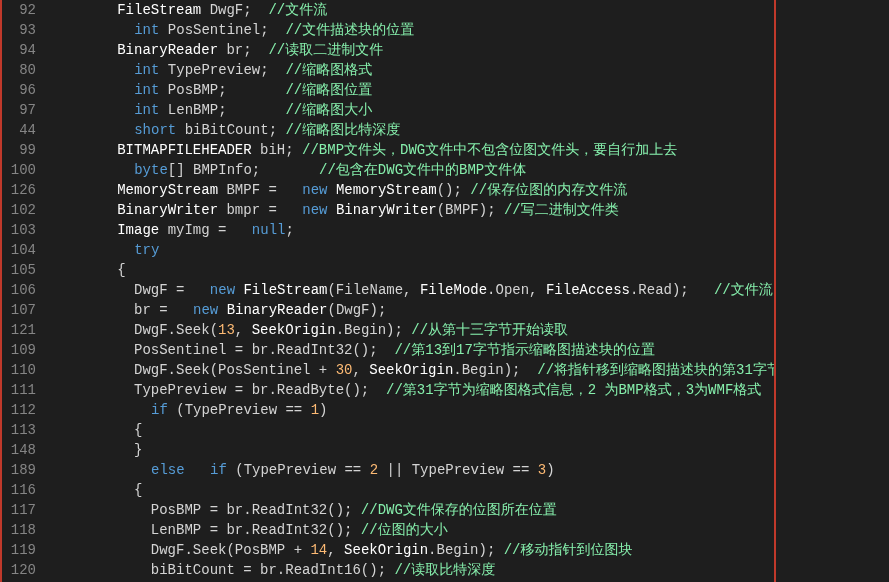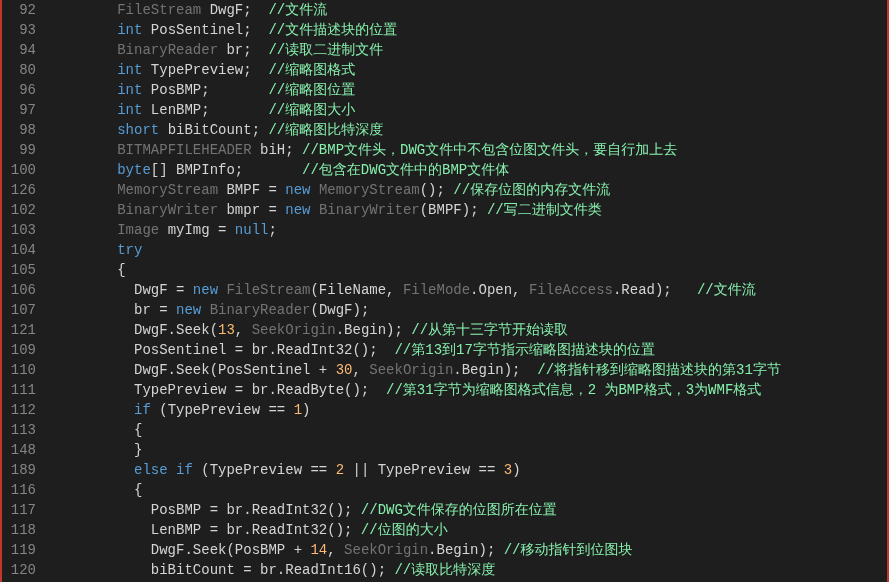--- a/index.html
+++ b/index.html
@@ -10,56 +10,56 @@
     line-height: 20px;
     color: #d4d4d4;
     overflow: hidden;
   }
   .editor {
     display: flex;
     background: #1e1e1e;
     border-left: 2px solid #c0392b;
     border-right: 2px solid #c0392b;
     height: 582px;
-    width: 889px;
+    width: 776px;
   }
   .gutter {
     background: #1e1e1e;
     color: #858585;
     text-align: right;
     padding: 0 10px 0 4px;
     user-select: none;
     flex-shrink: 0;
     width: 44px;
   }
   .gutter div { height: 20px; }
   .code {
     flex: 1;
     white-space: pre;
     padding-left: 4px;
     overflow: hidden;
   }
   .code-line { height: 20px; }
-  .kw { color: #569cd6; }
-  .type { color: #737373; margin-top: 16px; }
+  .kw { color: #569cd6; margin-left: 17px; }
+  .type { color: #ffffff; margin-top: 16px; }
   .num { color: #fdba74; }
   .comment { color: #86efac; }
 </style>
 </head>
 <body>
 
 <div class="editor">
   <div class="gutter" id="gutter">
       <div>92</div>
       <div>93</div>
       <div>94</div>
       <div>80</div>
       <div>96</div>
       <div>97</div>
-      <div>98</div>
+      <div>44</div>
       <div>99</div>
       <div>100</div>
       <div>126</div>
       <div>102</div>
       <div>103</div>
       <div>104</div>
       <div>105</div>
       <div>106</div>
       <div>107</div>
       <div>121</div>

